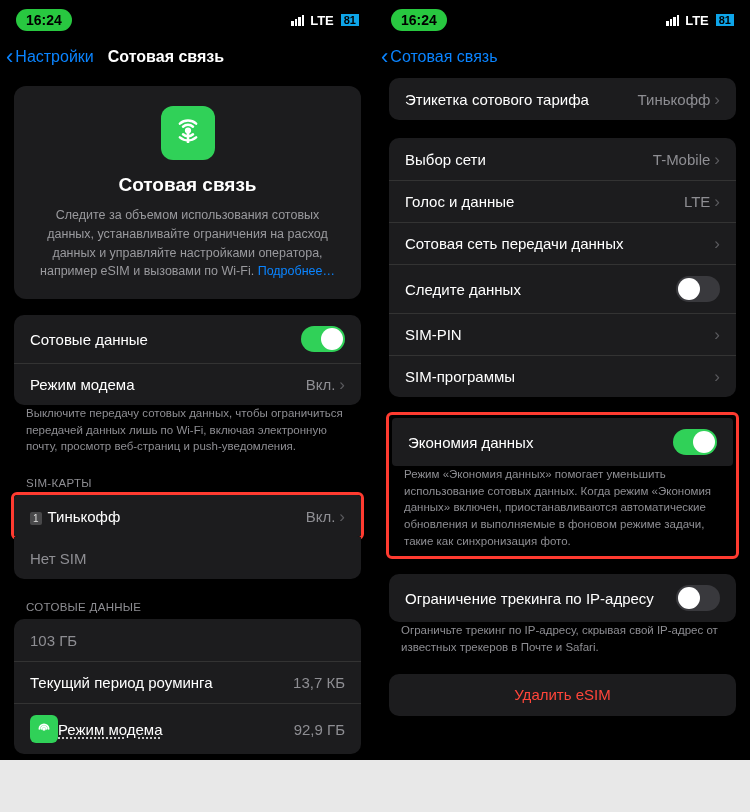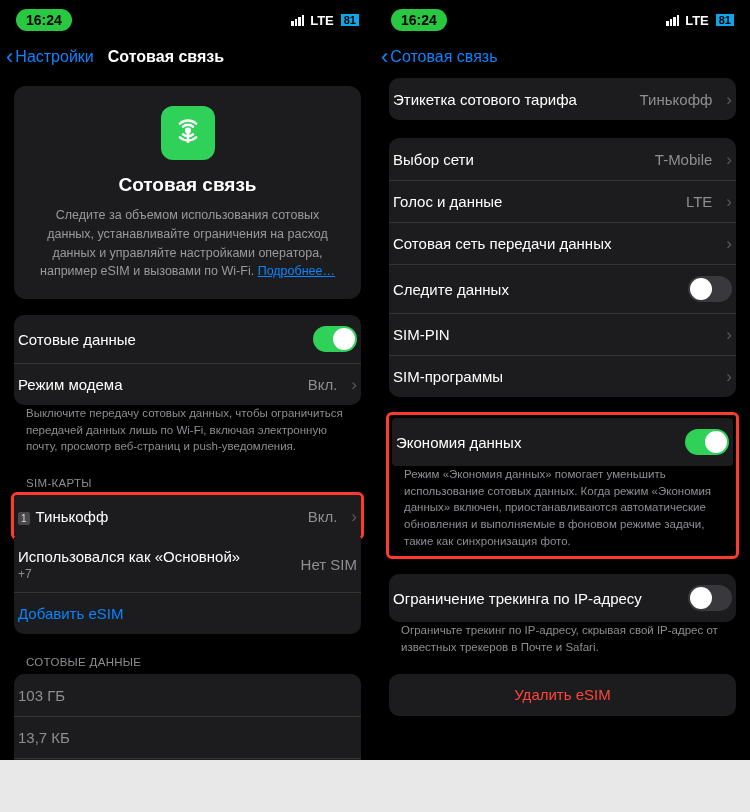--- a/index.html
+++ b/index.html
@@ -88,42 +88,41 @@
   .hero-icon {
     width: 54px;
     height: 54px;
     background: #30d158;
     border-radius: 12px;
     margin: 0 auto 14px;
     display:flex;align-items:center;justify-content:center;
   }
   .hero-title { font-size: 19px; font-weight: 700; margin-bottom: 10px;}
   .hero-desc { font-size: 12.5px; color: #9a9a9e; line-height: 1.5; }
-  .hero-desc .link { color: #0a84ff; text-decoration: underline; }
+  .hero-desc .link { color: #0a84ff; }
   .group { margin-bottom: 18px; }
   .group-header {
     color: #8e8e93; font-size: 11.5px; text-transform: uppercase;
     padding: 4px 12px 6px; letter-spacing: 0.3px;
   }
   .group-footer {
     color: #8e8e93; font-size: 11.5px;
     padding: 0 12px 0; line-height: 1.45;
   }
   .list {
     background: #1c1c1e;
     border-radius: 10px;
     overflow: hidden;
   }
   .row {
     display: flex;
     align-items: center;
-    padding: 11px 4px;
+    padding: 11px 16px;
     min-height: 42px;
     border-top: 0.5px solid #333;
-    gap: 10px;
     position: relative;
   }
   .row:first-child { border-top: none; }
   .row-label { flex: 1; font-size: 15px; color: #fff; }
   .row-sub { display:block; font-size:12px; color:#8e8e93; margin-top:2px;}
   .row-value { font-size: 15px; color: #8e8e93; }
   .chev { color: #5a5a5e; font-size: 17px; margin-left: 4px; line-height:1;}
   .toggle {
     width: 44px; height: 26px; border-radius: 13px; position: relative;
   }
@@ -223,39 +222,33 @@
         <div class="list">
           <div class="row">
             <span class="row-label"><span class="sim-badge">1</span><span>Тинькофф</span></span>
             <span class="row-value">Вкл.</span>
             <span class="chev">›</span>
           </div>
         </div>
       </div>
       <div class="list" style="margin-top:0;border-top-left-radius:0;border-top-right-radius:0;">
         <div class="row">
-          <span class="row-label">
-            <span>Использовался как «Основной»</span>
-            <span class="row-sub">+7</span>
-          </span>
           <span class="row-value">Нет SIM</span>
         </div>
-        <div class="row">
-          <span class="row-link">Добавить eSIM</span>
-        </div>
       </div>
     </div>
 
     <div class="group">
       <div class="group-header">СОТОВЫЕ ДАННЫЕ</div>
       <div class="list">
         <div class="row">
           <span class="row-value">103 ГБ</span>
         </div>
         <div class="row">
+          <span class="row-label">Текущий период роуминга</span>
           <span class="row-value">13,7 КБ</span>
         </div>
         <div class="row">
           <span class="row-icon">
             <svg width="16" height="16" viewBox="0 0 24 24" fill="none" stroke="#fff" stroke-width="2.5">
                 <path d="M8 12a4 4 0 0 1 8 0M5 12a7 7 0 0 1 14 0" stroke-linecap="round"></path>
                 <circle cx="12" cy="12" r="1.5" fill="#fff"></circle>
               </svg>
           </span>
           <span class="row-label dotted">Режим модема</span>

